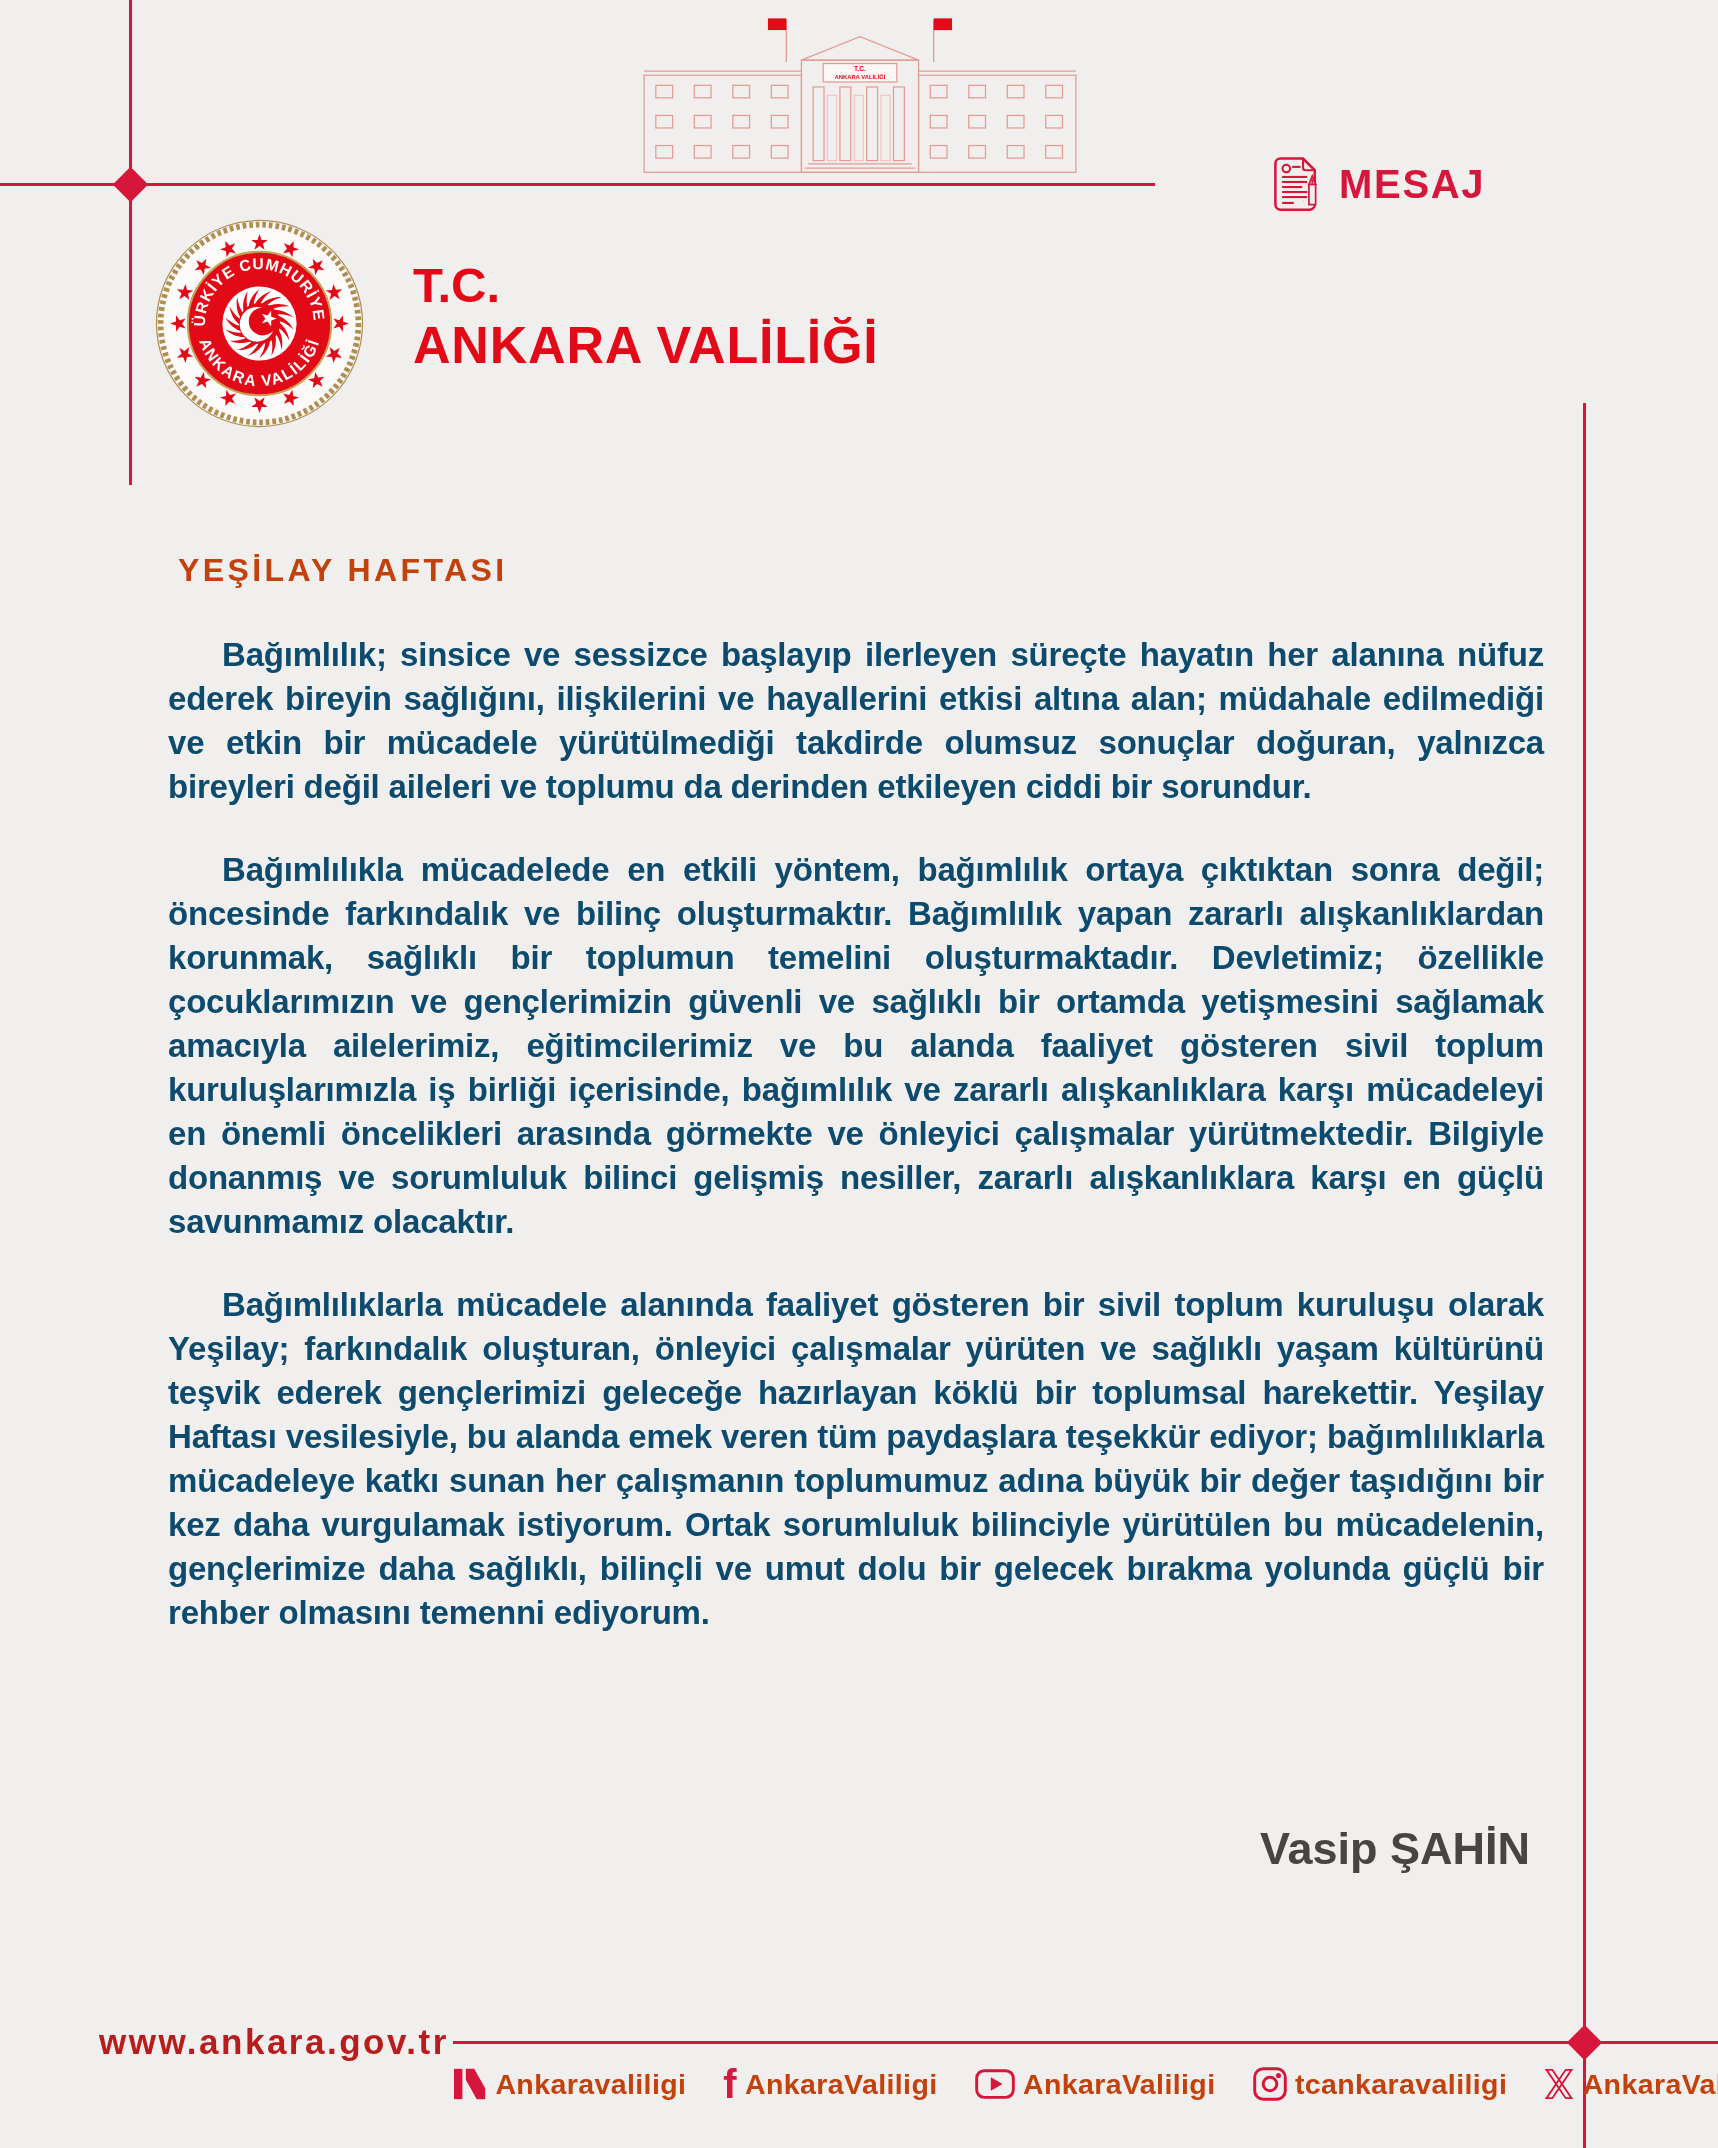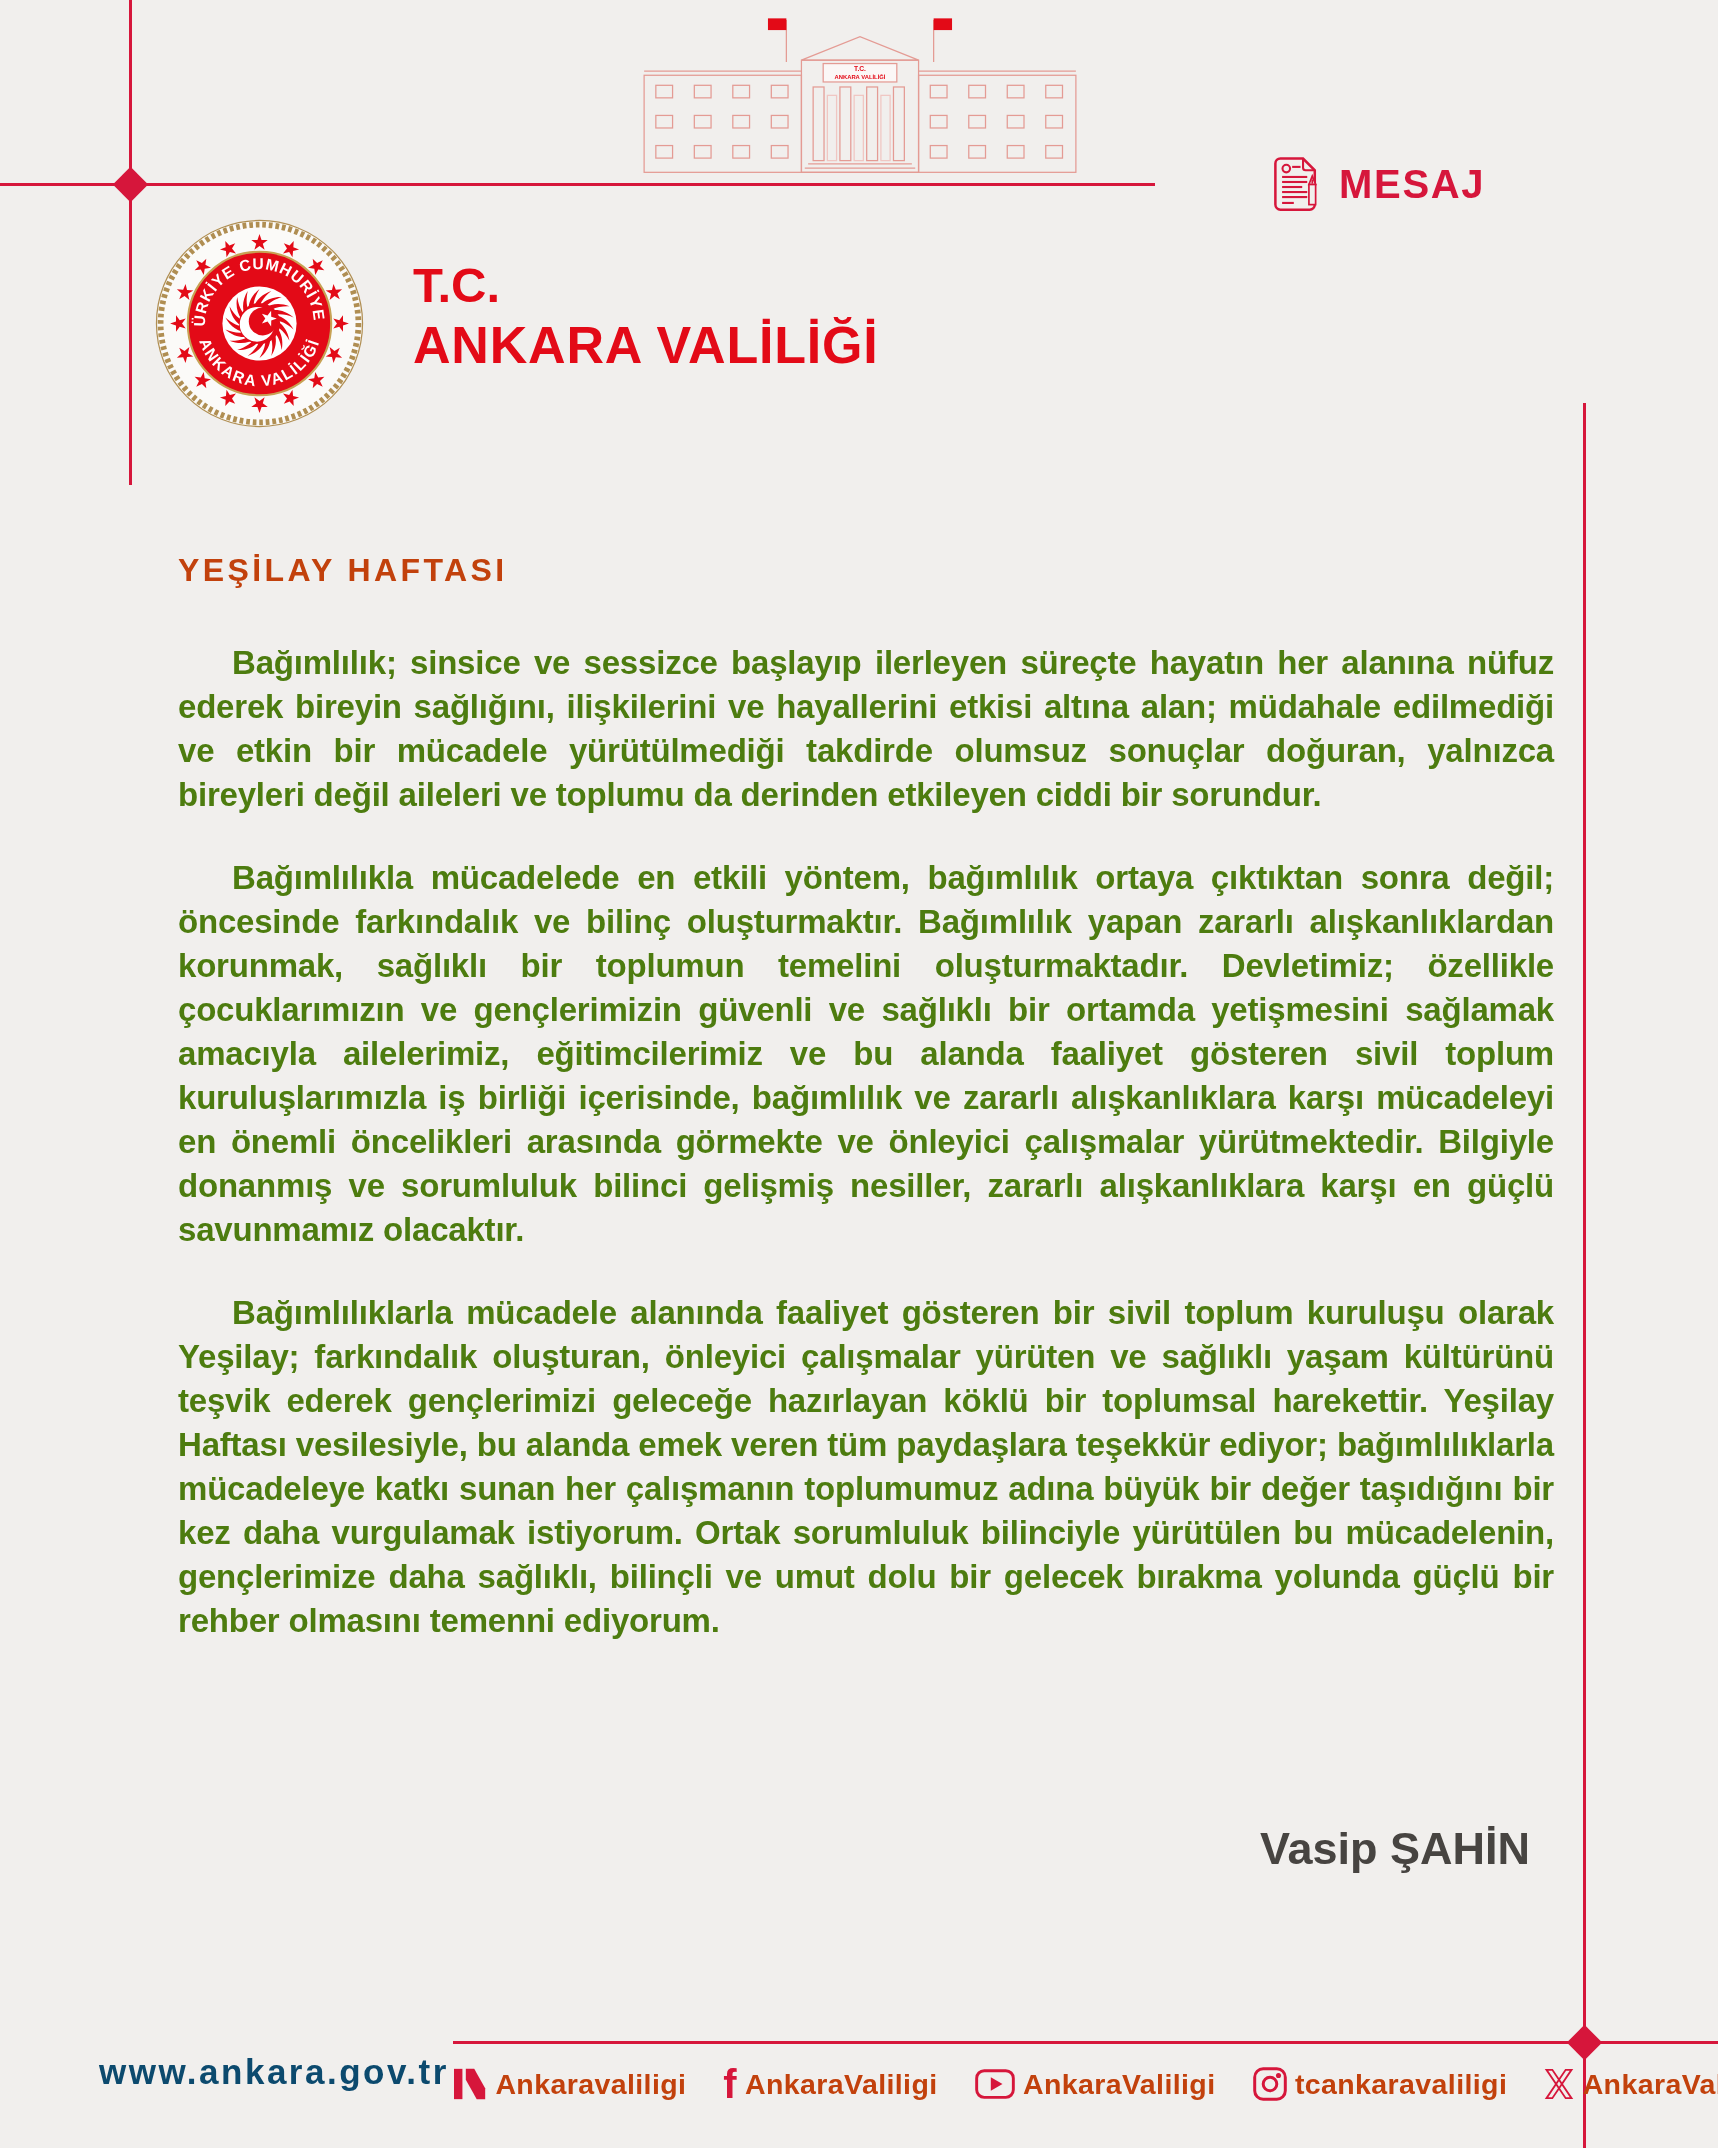--- a/index.html
+++ b/index.html
@@ -24,31 +24,31 @@
 
   .emblem{left:154px;top:218px;}
 
   .tc-block{left:413px;top:258px;color:#E30A17;font-weight:bold;}
   .tc-line1{font-size:49px;line-height:55px;}
   .tc-line2{font-size:52px;line-height:64px;letter-spacing:0.8px;}
 
   .msg-title{left:178px;top:552px;width:1376px;text-align:left;
     font-size:32px;font-weight:bold;letter-spacing:3.4px;color:#c2410c;}
 
-  .msg-body{left:178px;top:633px;width:1376px;color:#4d7c0f;margin-top:8px;}
+  .msg-body{left:168px;top:633px;width:1376px;color:#0c4a6e;}
   .msg-body p{
     margin:0 0 39px 0;font-size:33px;line-height:44px;font-weight:bold;
     text-align:justify;text-indent:54px;letter-spacing:-0.2px;
   }
 
   .signature{right:188px;top:1819px;text-align:center;color:#474441;
     font-size:45px;line-height:60px;font-weight:bold;}
 
   .site-url{left:99px;top:2022px;font-size:35px;font-weight:bold;
-    letter-spacing:2.5px;color:#0c4a6e;margin-top:30px;}
+    letter-spacing:2.5px;color:#b91c1c;}
 
   .social-row{left:453px;top:2064px;height:40px;display:flex;align-items:center;gap:37px;}
   .social-item{display:flex;align-items:center;gap:8.4px;}
   .social-handle{font-size:28.5px;font-weight:bold;color:#c2410c;letter-spacing:0.4px;}
   .fb-glyph{font-size:40px;font-weight:bold;color:#D6163B;line-height:34px;}
 </style>
 </head>
 <body>
 
 <div class="abs hline-top"></div>

